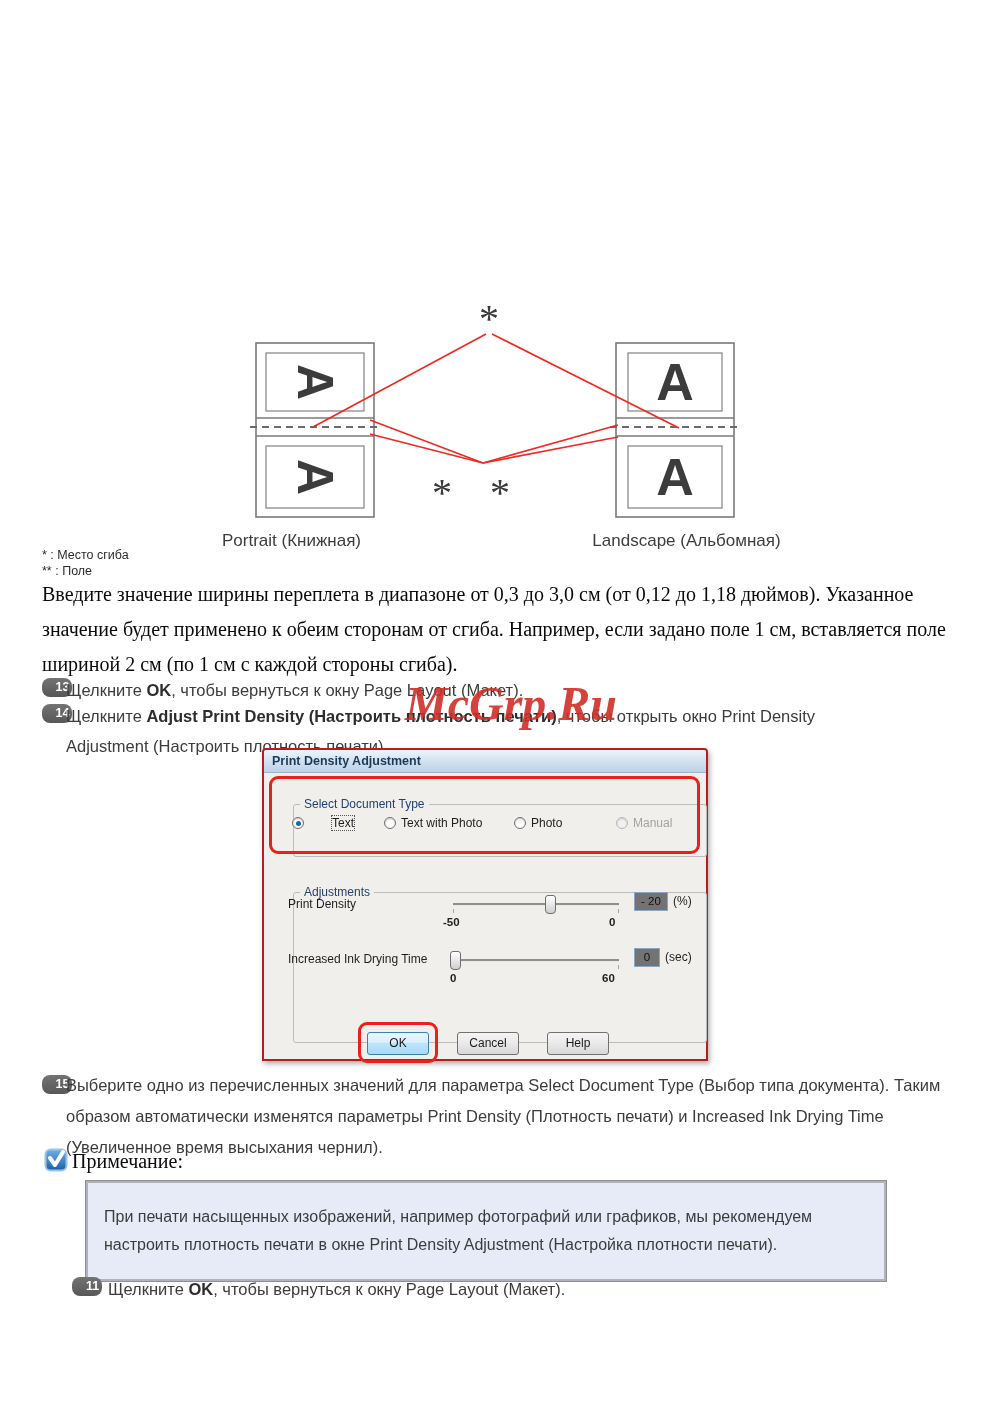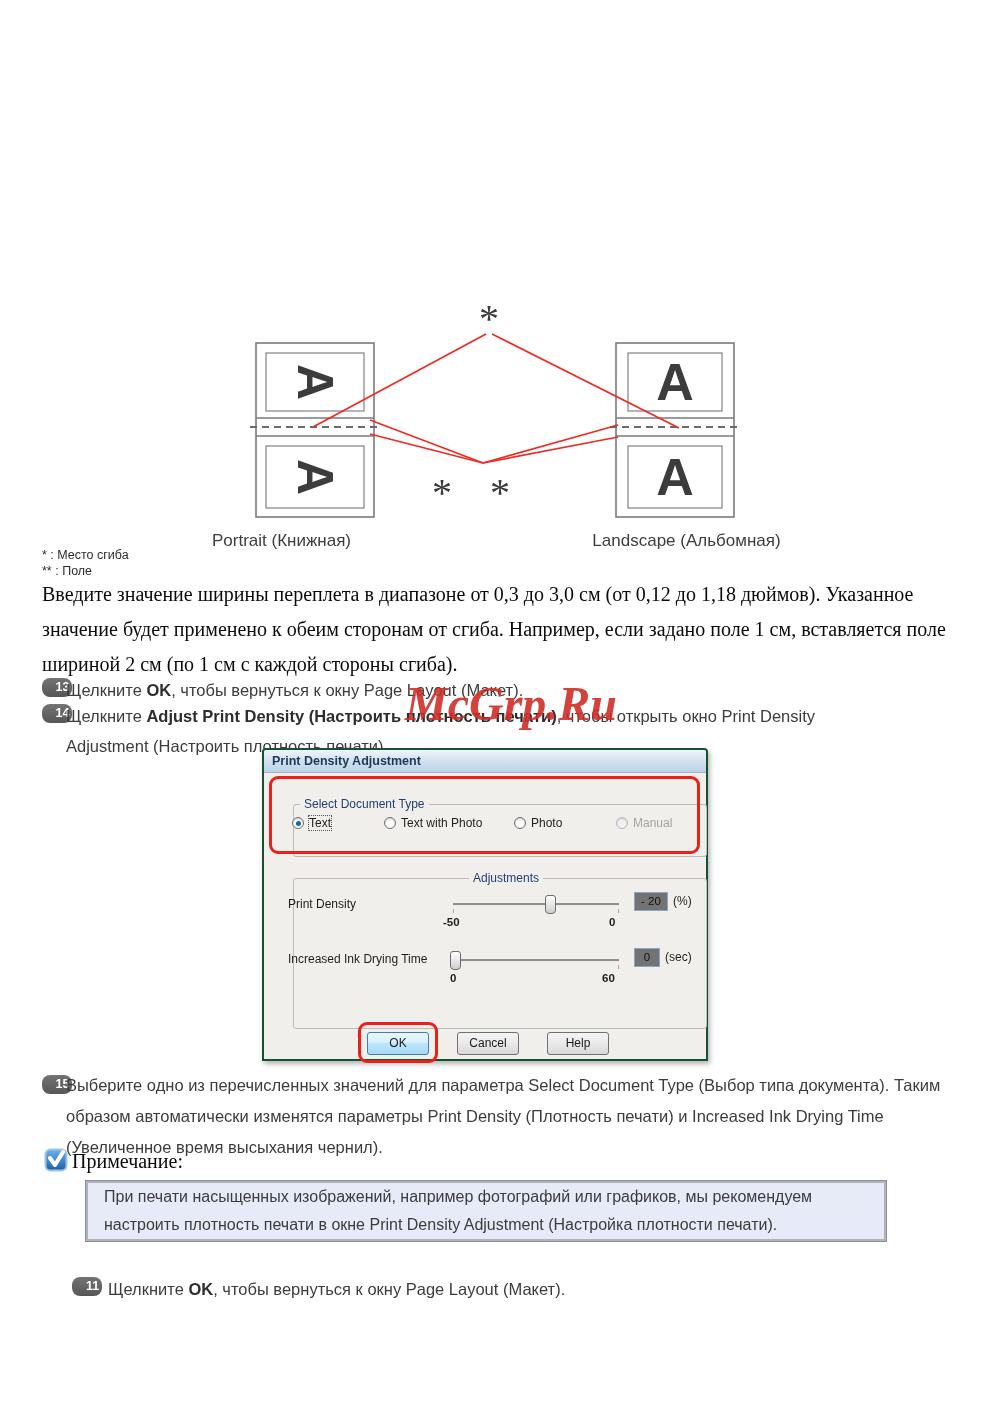--- a/index.html
+++ b/index.html
@@ -7,21 +7,21 @@
         font-family:"Liberation Sans",sans-serif;}
 
   
   .unit-note{position:absolute;left:736px;top:94px;width:174px;font-size:17px;line-height:27px;color:#4e4e4e;}
   .unit-note p{margin:0;}
   .unit-note b{color:#333333;}
 
   
   .diagram{position:absolute;left:230px;top:300px;}
   .caption{position:absolute;top:531px;font-size:17px;color:#3d3d3d;text-align:center;}
-  .cap-portrait{left:194px;width:175px;}
+  .cap-portrait{left:204px;width:175px;}
   .cap-landscape{left:584px;width:205px;}
   .footnote{position:absolute;left:42px;font-size:12.5px;color:#2b2b2b;}
   .fn1{top:548px;}
   .fn2{top:564px;}
 
   
   .paragraph{position:absolute;left:42px;top:577px;width:925px;font-family:"Liberation Serif",serif;
              font-size:20px;line-height:35px;color:#0a0a0a;}
 
   
@@ -33,58 +33,58 @@
   .b14{left:42px;top:704px;} .t14{left:66px;top:701px;width:800px;}
   .b15{left:42px;top:1075px;} .t15{left:66px;top:1070px;width:885px;line-height:31px;}
   .b16{left:72px;top:1277px;} .t16{left:108px;top:1274px;width:700px;}
 
   
   .watermark{position:absolute;left:405px;top:676px;z-index:6;font-family:"Liberation Serif",serif;
              font-style:italic;font-weight:bold;font-size:48px;color:#d02e28;opacity:.9;}
 
   
   .dialog{position:absolute;left:262px;top:748px;width:442px;height:309px;background:#f0efec;
-          border:2px solid #14532d;border-radius:4px 4px 0 0;box-shadow:2px 3px 5px rgba(90,90,90,.45);}
+          border:2px solid #b91c1c;border-radius:4px 4px 0 0;box-shadow:2px 3px 5px rgba(90,90,90,.45);}
   .dlg-title{position:absolute;left:0;top:0;width:100%;height:22px;
              background:linear-gradient(#eef5fc,#cfe0ef 55%,#bdd2e6);border-bottom:1px solid #9db4ca;
              border-radius:3px 3px 0 0;font-size:12.5px;font-weight:bold;color:#1c3a57;line-height:22px;}
   .dlg-title span{padding-left:8px;}
   .hl{position:absolute;border:3px solid #e8211b;border-radius:9px;z-index:4;}
   .hl-select{left:5px;top:26px;width:425px;height:72px;}
   .hl-ok{left:94px;top:272px;width:74px;height:35px;}
   .fs{position:absolute;border:1px solid #bcbcbc;border-radius:3px;margin:15px;padding:0;background:transparent;}
   .fs legend{font-size:12px;color:#223f6e;padding:0 4px;margin-left:6px;}
   .fs-select{left:14px;top:32px;width:412px;height:58px;}
-  .fs-adjust{left:14px;top:106px;width:412px;height:156px;text-align:center;}
+  .fs-adjust{left:14px;top:120px;width:412px;height:156px;}
   .radio{position:absolute;top:66px;height:14px;display:flex;align-items:center;font-size:12px;color:#1e1e1e;}
   .rc{width:10px;height:10px;border-radius:50%;background:#fdfdfd;border:1px solid #6e6e6e;
       box-shadow:inset 0 1px 2px #c8c8c8;margin-right:5px;position:relative;}
   .radio.selected .rc::after{content:"";position:absolute;left:2.5px;top:2.5px;width:5px;height:5px;
       border-radius:50%;background:#1866a4;}
   .radio.disabled{color:#a3a3a3;}
   .radio.disabled .rc{border-color:#b8b8b8;background:#f1f1f1;}
-  .rl.focused{outline:1px dotted #555555;}
+  .rl.focused{outline:1px dotted #555555;margin-left:23px;}
   .ctl-label{position:absolute;font-size:12px;color:#1e1e1e;}
   .track{position:absolute;height:2px;background:#8f8f8f;border-bottom:1px solid #e9e9e9;}
   .thumb{position:absolute;width:9px;height:17px;background:linear-gradient(#ffffff,#cfcfcf);
          border:1px solid #6e6e6e;border-radius:3px 3px 4px 4px;}
   .tick{position:absolute;width:1px;height:4px;background:#a6a6a6;}
   .vbox{position:absolute;height:17px;background:#737373;border:1px solid #89a6c4;font-size:11.5px;
         color:#111111;text-align:center;line-height:17px;}
   .unit-lbl{position:absolute;font-size:12px;color:#1e1e1e;}
   .scale-lbl{position:absolute;font-size:11.5px;font-weight:bold;color:#222222;}
   .btn{position:absolute;width:60px;height:21px;font-size:12px;color:#1a1a1a;text-align:center;line-height:21px;
        background:linear-gradient(#f4f4f4,#ebebeb 45%,#d8d8d8);border:1px solid #707070;border-radius:3px;}
   .btn-ok{background:linear-gradient(#eaf6fd,#d9f0fc 45%,#bee6fd 46%,#a7d9f5);border:1px solid #3c7fb1;}
 
   
   .note-icon{position:absolute;left:44px;top:1148px;}
   .note-label{position:absolute;left:72px;top:1150px;font-family:"Liberation Serif",serif;font-size:20px;color:#0a0a0a;}
   .note-box{position:absolute;left:86px;top:1181px;width:764px;background:#e7ebf7;
-            border:2px solid #aeb3be;outline:1px solid #8f8f8f;padding:0 16px;
+            border:2px solid #aeb3be;outline:1px solid #8f8f8f;padding:20px 16px;
             font-size:16px;line-height:28px;color:#3c3c3c;}
 </style>
 </head>
 <body>
 
 <div class="page">
 
 
   <svg class="diagram" width="540" height="245" viewBox="0 0 540 245">
 

